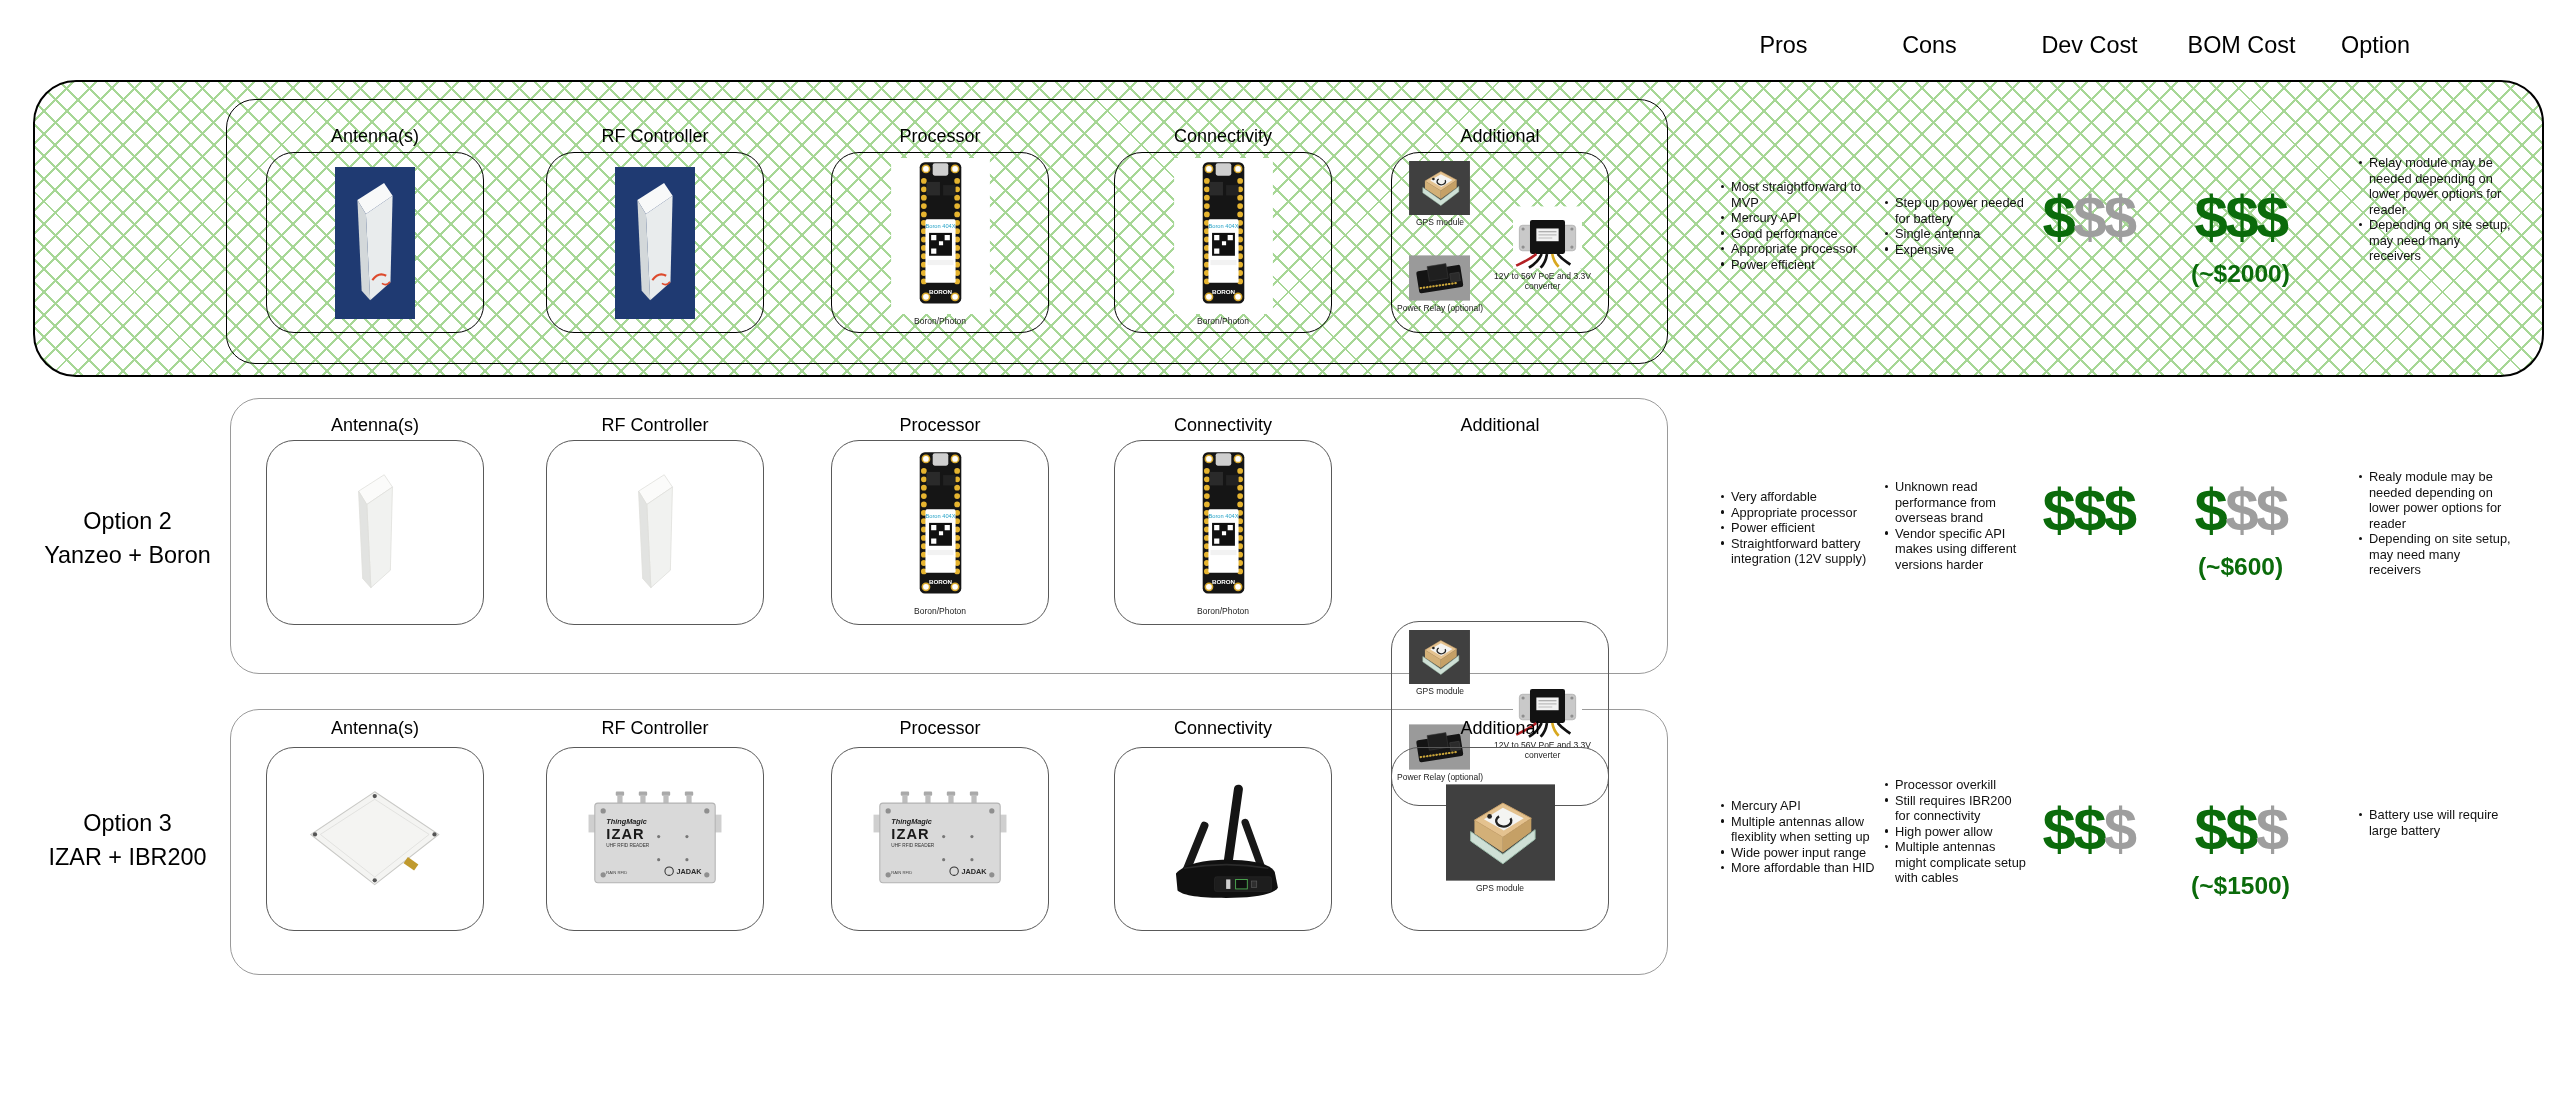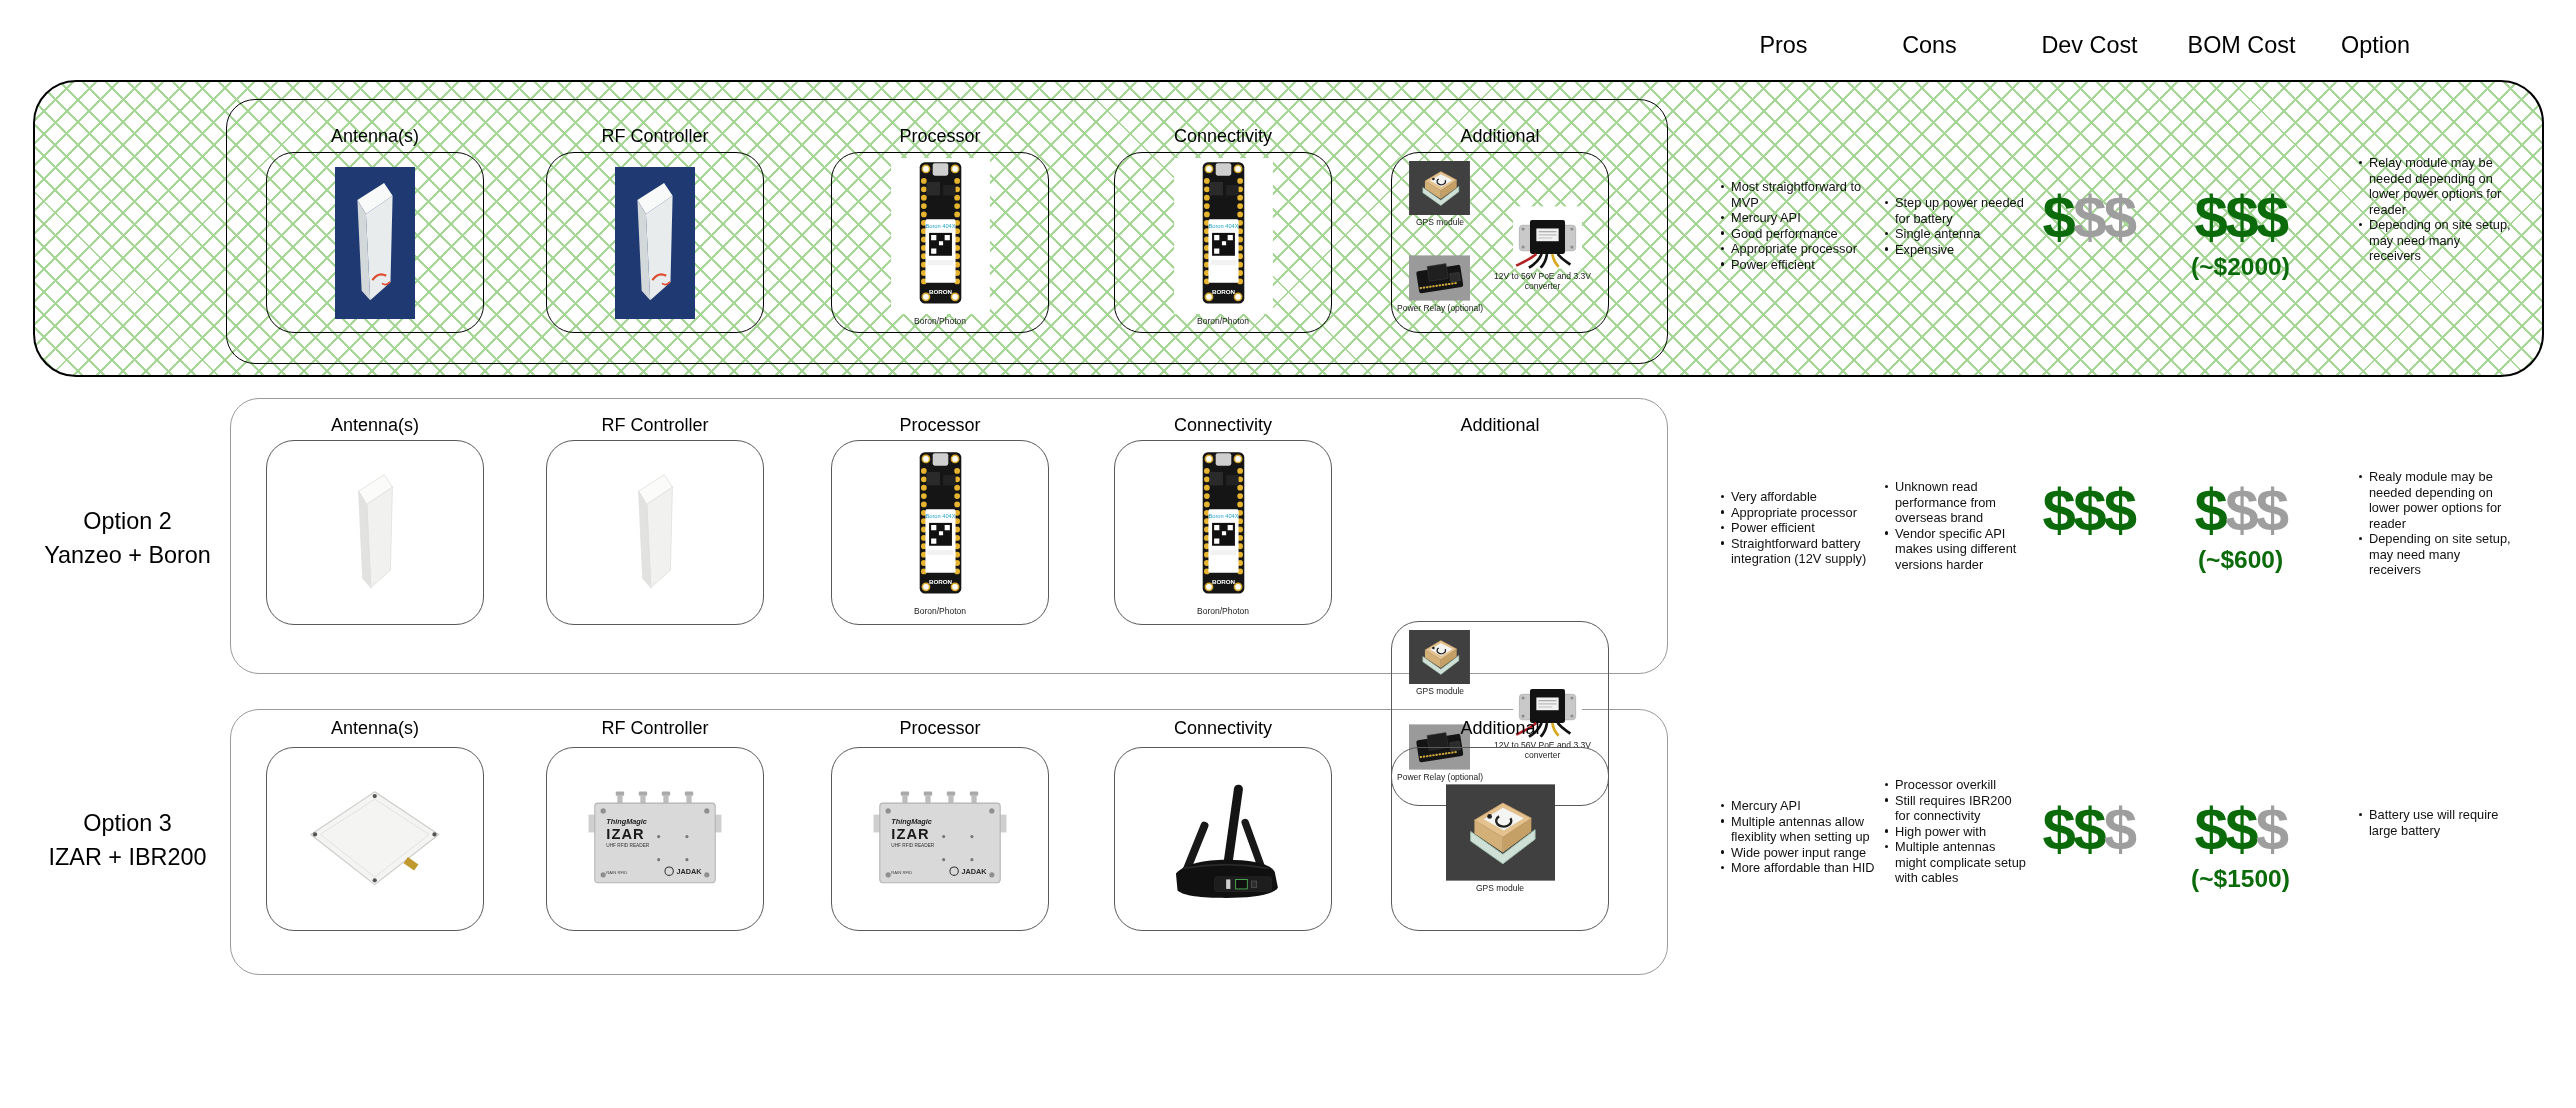--- a/index.html
+++ b/index.html
@@ -51,21 +51,21 @@
   .pros{left:1717px;width:160px}
   .cons{left:1881px;width:149px}
   .notes{left:2355px;width:160px}
 
   .cost{position:absolute;width:133px;text-align:center}
   .devc{left:2022px}
   .bomc{left:2174px}
   .money{font-weight:bold;font-size:60px;line-height:1;letter-spacing:-2.7px;white-space:nowrap}
   .mg{color:var(--cost_green)}
   .mx{color:var(--cost_gray)}
-  .price{font-weight:bold;font-size:24.5px;color:var(--cost_green);margin-top:5px}
+  .price{font-weight:bold;font-size:24.5px;color:var(--cost_green);margin-top:12px}
 
   .img-edge{width:80px;height:152px}
   .img-yanzeo{width:77px;height:147px}
   .img-boron{width:99px;height:156px}
   .img-izar{width:152px;height:123px}
   .img-panel{width:152px;height:115px}
   .img-router{width:155px;height:140px}
   .img-gps-s{width:61px;height:54px}
   .img-relay{width:61px;height:46px}
   .img-poe{width:69px;height:63px}
@@ -390,21 +390,21 @@
 
   <ul class="blist pros" style="top:798px">
       <li>Mercury API</li>
       <li>Multiple antennas allow flexiblity when setting up</li>
       <li>Wide power input range</li>
       <li>More affordable than HID</li>
     </ul>
   <ul class="blist cons" style="top:777px">
       <li>Processor overkill</li>
       <li>Still requires IBR200 for connectivity</li>
-      <li>High power with</li>
+      <li>High power allow</li>
       <li>Multiple antennas might complicate setup with cables</li>
     </ul>
   <div class="cost devc" style="top:800px">
     <div class="money"><span class="mg">$$</span><span class="mx">$</span></div>
   </div>
   <div class="cost bomc" style="top:800px">
     <div class="money"><span class="mg">$$</span><span class="mx">$</span></div>
     <div class="price">(~$1500)</div>
   </div>
   <ul class="blist notes" style="top:807px">

